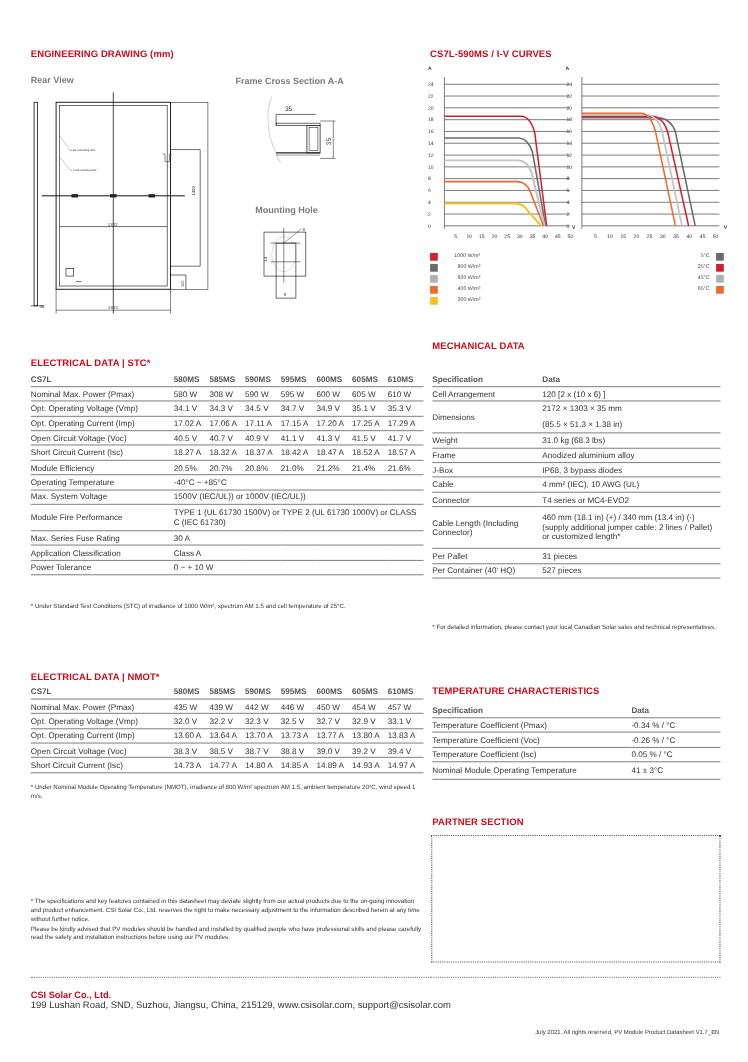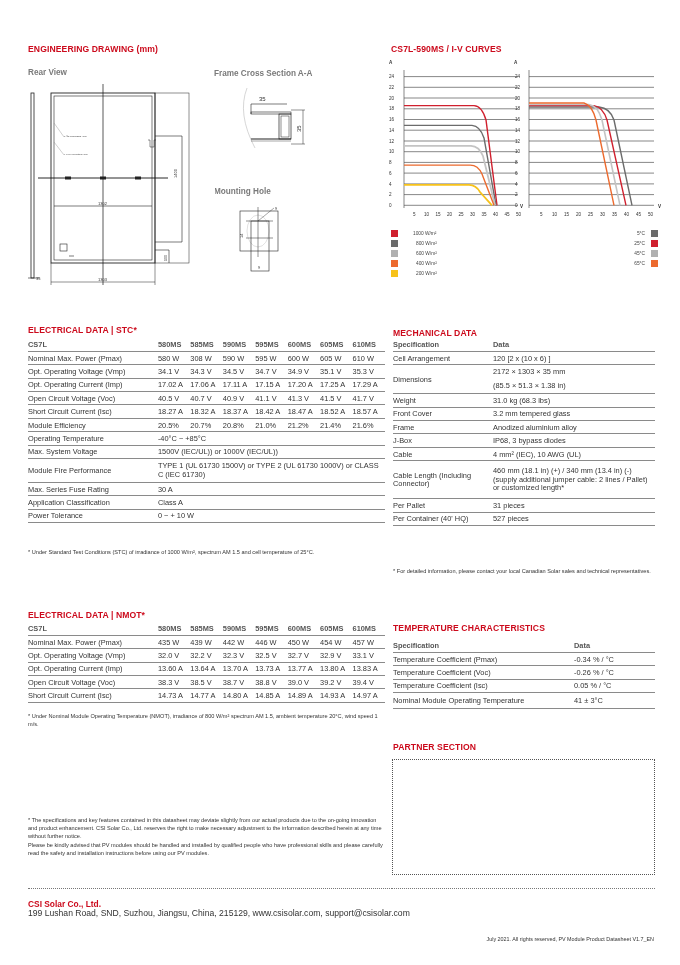--- a/index.html
+++ b/index.html
@@ -25,21 +25,21 @@
   .legend-tx { font-size: 4.8px; color: #444; }
   .dot-box { border: 1px dotted #555; }
   .dot-line { border-top: 1px dotted #777; }
 </style>
 </head>
 <body>
 
 <div class="abs sec-title" style="left:28px;top:44px;">ENGINEERING DRAWING (mm)</div>
 <div class="abs sub-title" style="left:28px;top:68px;">Rear View</div>
 <div class="abs sub-title" style="left:214px;top:69px;">Frame Cross Section A-A</div>
-<div class="abs sub-title" style="left:214px;top:187px;">Mounting Hole</div>
+<div class="abs sub-title" style="left:232px;top:187px;">Mounting Hole</div>
 
 <svg class="abs" style="left:20px;top:80px;" width="195" height="210">
 
   <rect x="11" y="13" width="3" height="185" fill="none" stroke="#222" stroke-width="0.8"></rect>
   <line x1="8" y1="198" x2="20" y2="198" stroke="#222" stroke-width="0.6"></line>
 
   <rect x="31" y="13" width="104" height="170" fill="none" stroke="#222" stroke-width="0.9"></rect>
   <rect x="34" y="16" width="98" height="164" fill="none" stroke="#222" stroke-width="0.6"></rect>
 
   <line x1="83" y1="4" x2="83" y2="205" stroke="#111" stroke-width="0.7"></line>
@@ -495,21 +495,21 @@
         <td colspan="7">Class A</td>
       </tr>
   <tr>
         <td>Power Tolerance</td>
         <td colspan="7">0 ~ + 10 W</td>
       </tr>
 </tbody>
   </table>
 <div class="abs note" style="left:28px;top:548px;width:357px;">* Under Standard Test Conditions (STC) of irradiance of 1000 W/m², spectrum AM 1.5 and cell temperature of 25°C.</div>
 
-<div class="abs sec-title" style="left:393px;top:328px;">MECHANICAL DATA</div>
+<div class="abs sec-title" style="left:393px;top:309px;">MECHANICAL DATA</div>
 <table class="abs mtable" style="left:393px;top:338px;width:262px;">
   <tbody>
       <tr class="hdr">
         <td class="k">Specification</td>
         <td>Data</td>
       </tr>
   <tr>
         <td>Cell Arrangement</td>
         <td>120 [2 x (10 x 6) ]</td>
       </tr>
@@ -518,34 +518,34 @@
         <td style="line-height:14px;">
           <div>2172 × 1303 × 35 mm</div>
           <div>(85.5 × 51.3 × 1.38 in)</div>
         </td>
       </tr>
   <tr>
         <td>Weight</td>
         <td>31.0 kg (68.3 lbs)</td>
       </tr>
   <tr>
-        <td>Front Cover</td>
-        <td>3.2 mm tempered glass</td>
-      </tr>
-  <tr>
         <td>Frame</td>
         <td>Anodized aluminium alloy</td>
       </tr>
   <tr>
         <td>J-Box</td>
         <td>IP68, 3 bypass diodes</td>
       </tr>
   <tr>
         <td>Cable</td>
         <td>4 mm² (IEC), 10 AWG (UL)</td>
+      </tr>
+  <tr>
+        <td>Connector</td>
+        <td>T4 series or MC4-EVO2</td>
       </tr>
   <tr>
         <td class="wrap" style="height:38px;padding-right:4px;">Cable Length (Including Connector)</td>
         <td class="wrap">460 mm (18.1 in) (+) / 340 mm (13.4 in) (-) (supply additional jumper cable: 2 lines / Pallet) or customized length*</td>
       </tr>
   <tr>
         <td>Per Pallet</td>
         <td>31 pieces</td>
       </tr>
   <tr>

